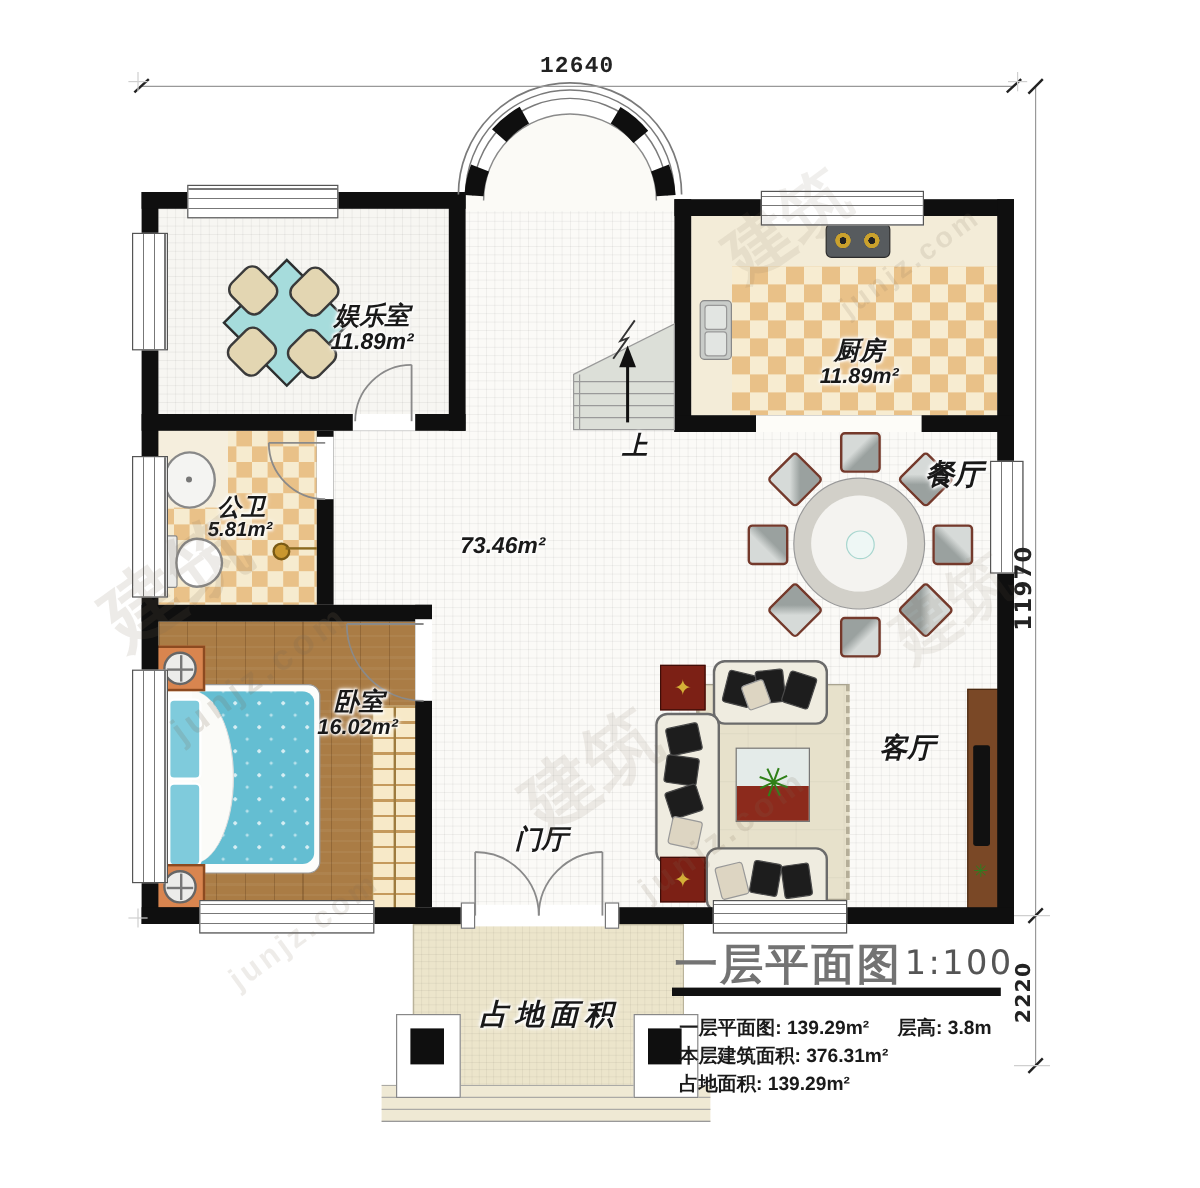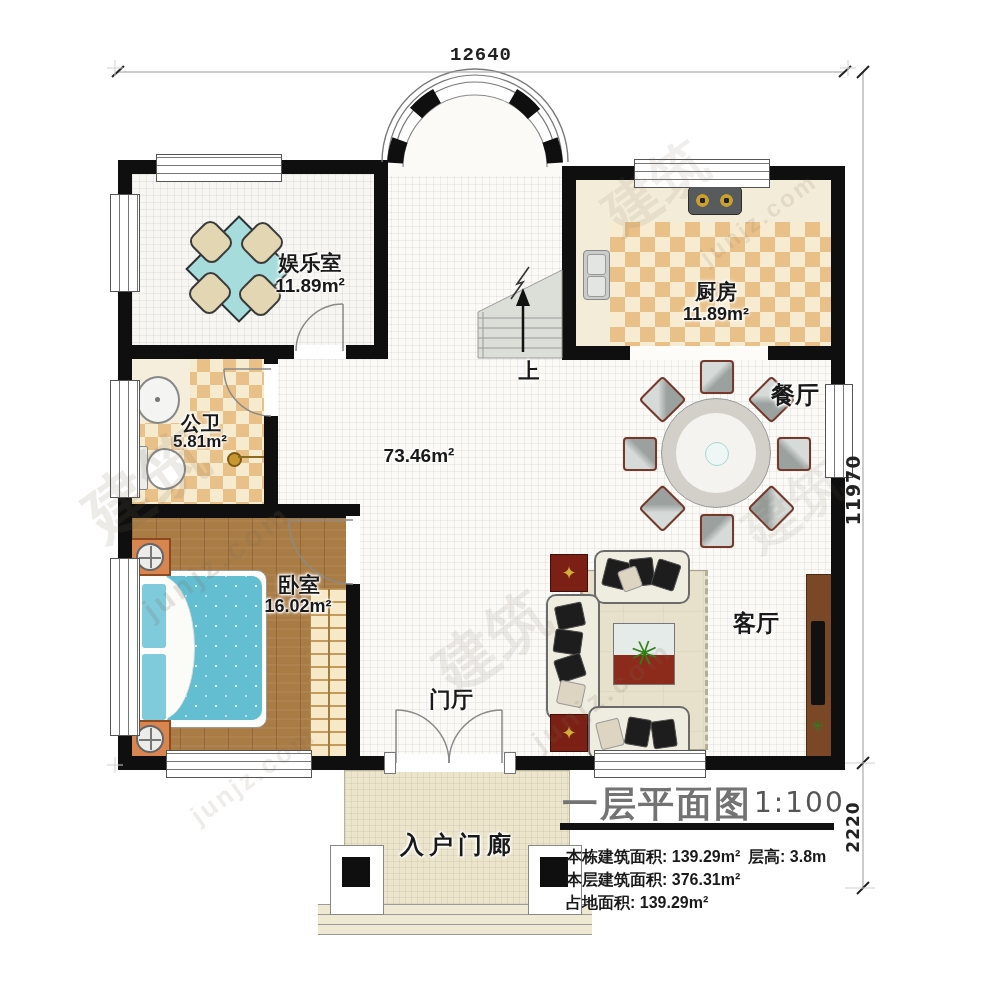--- a/index.html
+++ b/index.html
@@ -14,21 +14,21 @@
   .checker{background:conic-gradient(#e9c188 0 25%, #f7ecd1 0 50%, #e9c188 0 75%, #f7ecd1 0) 0 0/30px 30px;}
   .checker-sm{background:conic-gradient(#e9c188 0 25%, #f6ebcf 0 50%, #e9c188 0 75%, #f6ebcf 0) 0 0/26px 26px;}
   .wood{background-color:#aa7c45;background-image:
       repeating-linear-gradient(90deg, rgba(60,30,5,.22) 0 1px, transparent 1px 24px),
       repeating-linear-gradient(0deg, rgba(255,255,255,.05) 0 2px, transparent 2px 9px);}
   .window{position:absolute;background:#fff;border:1px solid #555;} 
   .winlines-h{background-image:repeating-linear-gradient(0deg,#fff 0 7px,#777 7px 8px);}
   .winlines-v{background-image:repeating-linear-gradient(90deg,#fff 0 8px,#777 8px 9px);}
   .roomlabel{position:absolute;transform:translate(-50%,-50%);color:#191919;font-weight:bold;
       white-space:nowrap;text-align:center;
-      text-shadow:0 0 3px #fff,0 0 5px #fff,1px 1px 2px #fff,-1px -1px 2px #fff;}
+      text-shadow:0 0 3px #fff,0 0 5px #fff,1px 1px 2px #fff,-1px -1px 2px #fff;font-style:italic;}
   .dimtext{position:absolute;color:#222;font-weight:600;font-size:19px;letter-spacing:1px;
       font-family:"DejaVu Sans",sans-serif;white-space:nowrap;}
   .wm{position:absolute;color:#7a6a55;font-weight:bold;white-space:nowrap;pointer-events:none;}
   .cush{position:absolute;background:#1d1d1d;border:1px solid #4a4a4a;border-radius:3px;}
   .cushlight{position:absolute;background:#ddd5c2;border:1px solid #999;border-radius:3px;}
   .sofa{position:absolute;background:#efece0;border:2px solid #6b6b6b;border-radius:10px;}
   .lamp{position:absolute;width:24px;height:24px;border:2px solid #666;border-radius:50%;background:#ececea;}
   .lamp .lh{position:absolute;left:1px;right:1px;top:50%;height:2px;background:#777;}
   .lamp .lv{position:absolute;top:1px;bottom:1px;left:50%;width:2px;background:#777;}
   .dchair{position:absolute;left:700px;top:437px;width:30px;height:30px;background:#c0c5c3;
@@ -254,33 +254,33 @@
   <div class="roomlabel" style="left:310px;top:286px;font-size:19px;">11.89m²</div>
   <div class="roomlabel" style="left:716px;top:292px;font-size:21px;">厨房</div>
   <div class="roomlabel" style="left:716px;top:314px;font-size:18px;">11.89m²</div>
   <div class="roomlabel" style="left:201px;top:423px;font-size:20px;">公卫</div>
   <div class="roomlabel" style="left:200px;top:442px;font-size:17px;">5.81m²</div>
   <div class="roomlabel" style="left:299px;top:585px;font-size:21px;">卧室</div>
   <div class="roomlabel" style="left:298px;top:606px;font-size:18px;">16.02m²</div>
   <div class="roomlabel" style="left:795px;top:395px;font-size:24px;">餐厅</div>
   <div class="roomlabel" style="left:756px;top:623px;font-size:23px;">客厅</div>
   <div class="roomlabel" style="left:451px;top:700px;font-size:22px;">门厅</div>
-  <div class="roomlabel" style="left:458px;top:845px;font-size:24px;letter-spacing:5px;">入户门廊</div>
+  <div class="roomlabel" style="left:458px;top:845px;font-size:24px;letter-spacing:5px;">占地面积</div>
   <div class="roomlabel" style="left:419px;top:456px;font-size:19px;">73.46m²</div>
   <div class="roomlabel" style="left:529px;top:371px;font-size:21px;">上</div>
 
   <div class="dimtext" style="left:481px;top:44px;transform:translateX(-50%);font-family:Liberation Mono, monospace;">12640</div>
   <div class="dimtext" style="left:853px;top:490px;transform:translate(-50%,-50%) rotate(-90deg);">11970</div>
   <div class="dimtext" style="left:853px;top:827px;transform:translate(-50%,-50%) rotate(-90deg);font-size:17px;">2220</div>
 
   <div class="abs" style="left:562px;top:780px;font-size:36px;font-weight:bold;color:#737373;letter-spacing:2px;">一层平面图</div>
   <div class="abs" style="left:754px;top:786px;font-size:28px;color:#555;letter-spacing:2px;font-family:'DejaVu Sans',sans-serif;">1:100</div>
   <div class="abs" style="left:560px;top:823px;width:274px;height:7px;background:#111;"></div>
   <div class="abs" style="left:566px;top:847px;font-size:16px;font-weight:bold;color:#1a1a1a;">
-    <span>本栋建筑面积:</span> <span>139.29m²</span>
+    <span>一层平面图:</span> <span>139.29m²</span>
   </div>
   <div class="abs" style="left:748px;top:847px;font-size:16px;font-weight:bold;color:#1a1a1a;">
     <span>层高:</span> <span>3.8m</span>
   </div>
   <div class="abs" style="left:566px;top:870px;font-size:16px;font-weight:bold;color:#1a1a1a;">
     <span>本层建筑面积:</span> <span>376.31m²</span>
   </div>
   <div class="abs" style="left:566px;top:893px;font-size:16px;font-weight:bold;color:#1a1a1a;">
     <span>占地面积:</span> <span>139.29m²</span>
   </div>

